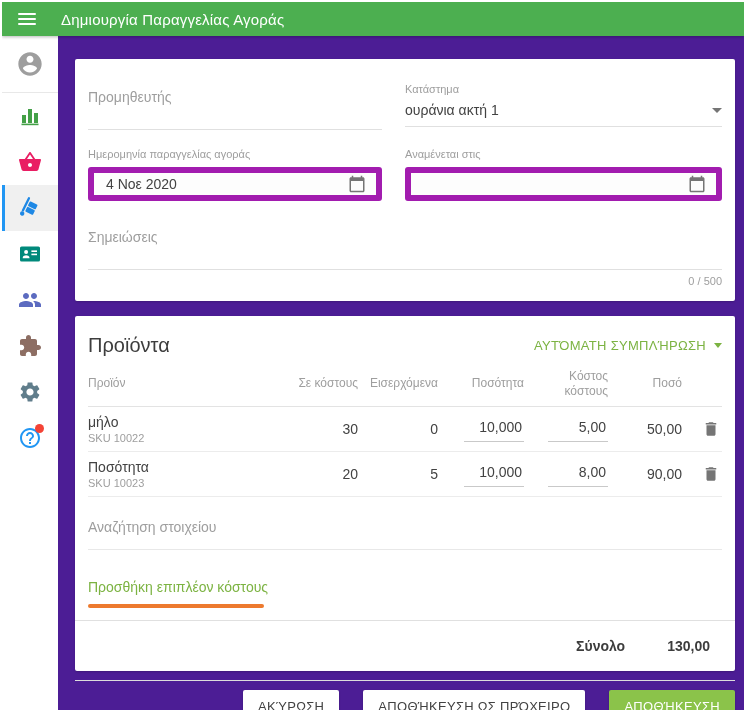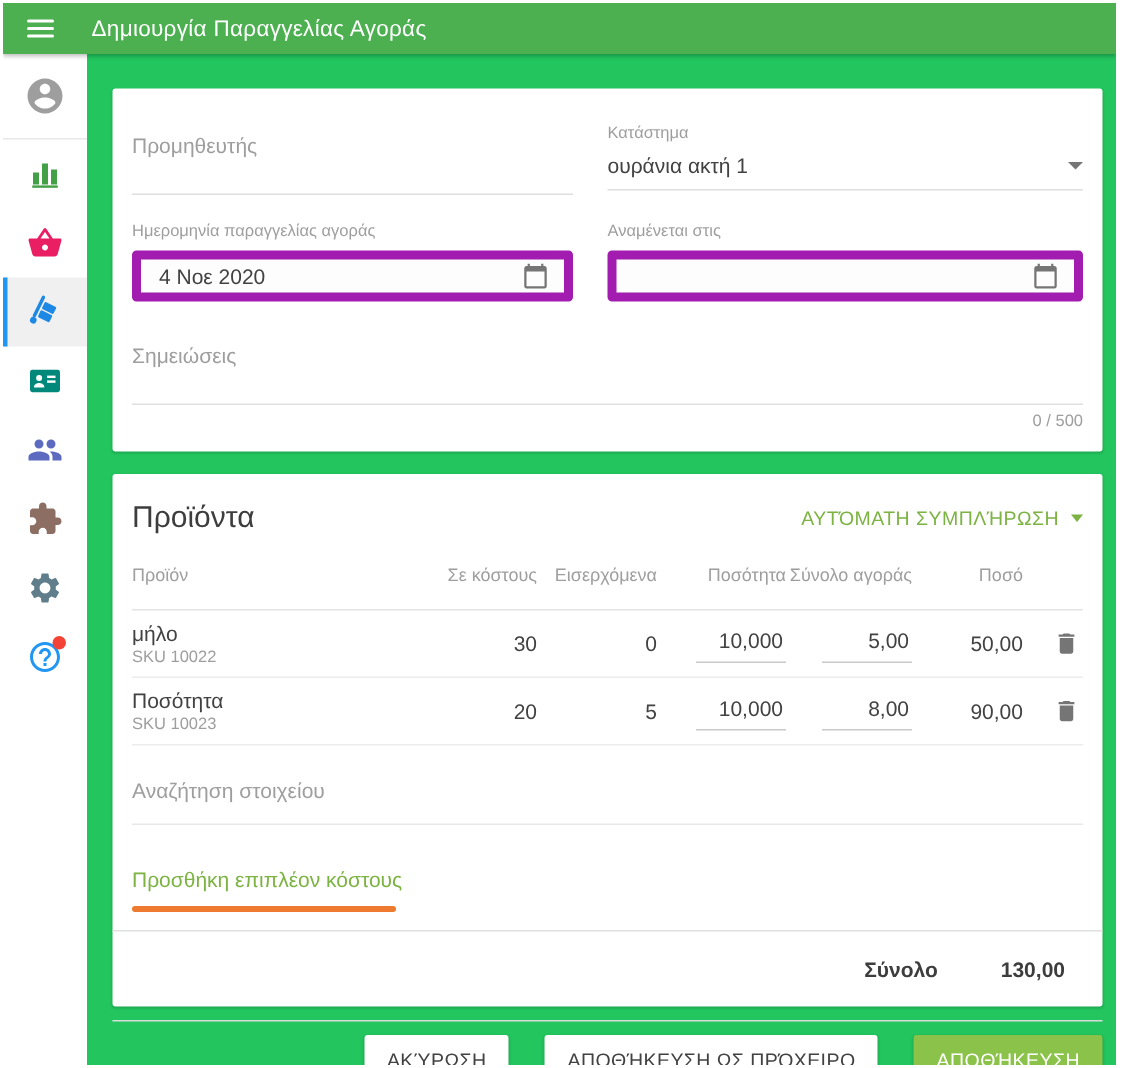--- a/index.html
+++ b/index.html
@@ -6,21 +6,21 @@
   html,body { width:750px; height:712px; }
   body {
     font-family: "Liberation Sans", "DejaVu Sans", sans-serif;
     background:#ffffff;
     color:#424242;
     overflow:hidden;
   }
   .screen { position:relative; width:750px; height:712px; background:#fff; }
   .app {
     position:absolute; left:2px; top:2px; width:742px; height:708px;
-    background:#22c55e; display:flex; flex-direction:column; overflow:hidden;
+    background:#4c1d95; display:flex; flex-direction:column; overflow:hidden;
   }
 
   
   .appbar {
     height:34px; background:#4caf50; display:flex; align-items:center;
     padding:0 16px; flex:0 0 auto; position:relative; z-index:5;
     box-shadow:0 1px 3px rgba(0,0,0,.28);
   }
   .hamburger { width:18px; display:flex; flex-direction:column; gap:3px; cursor:pointer; margin-right:25px; }
   .hamburger span { display:block; height:2px; background:#fff; border-radius:1px; }
@@ -297,21 +297,21 @@
               <span>ΑΥΤΌΜΑΤΗ ΣΥΜΠΛΉΡΩΣΗ</span>
               <span class="caret-down"></span>
             </button>
           </div>
 
           <div class="trow thead">
             <div class="col-product">Προϊόν</div>
             <div>Σε κόστους</div>
             <div>Εισερχόμενα</div>
             <div>Ποσότητα</div>
-            <div>Σύνολο αγοράς</div>
+            <div>Κόστος κόστους</div>
             <div>Ποσό</div>
             <div></div>
           </div>
 
           <div class="trow data-row">
             <div>
               <div class="prod-name">μήλο</div>
               <div class="prod-sku">SKU 10022</div>
             </div>
             <div class="num">30</div>

